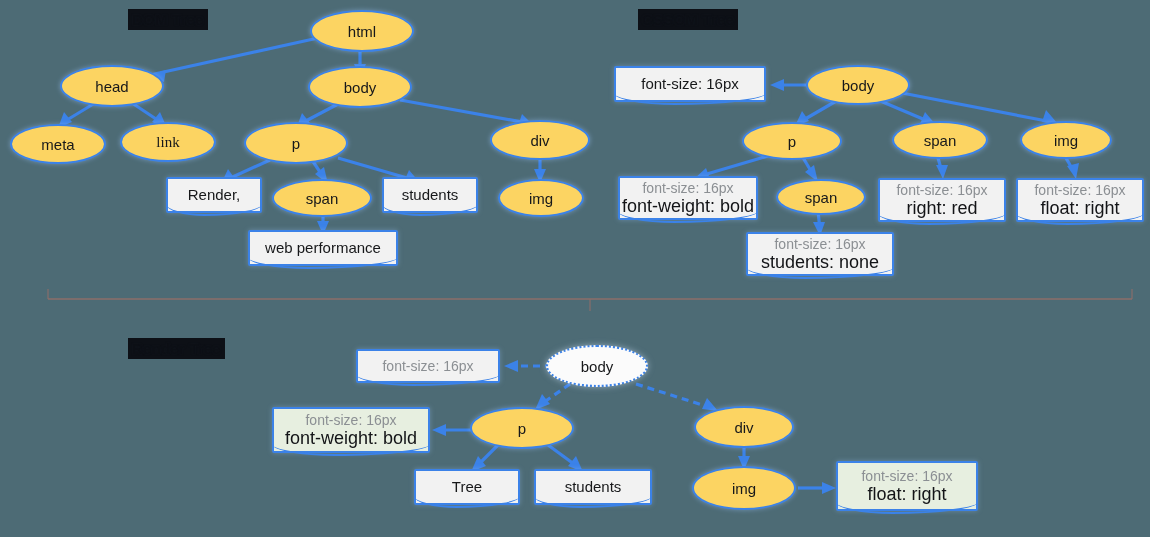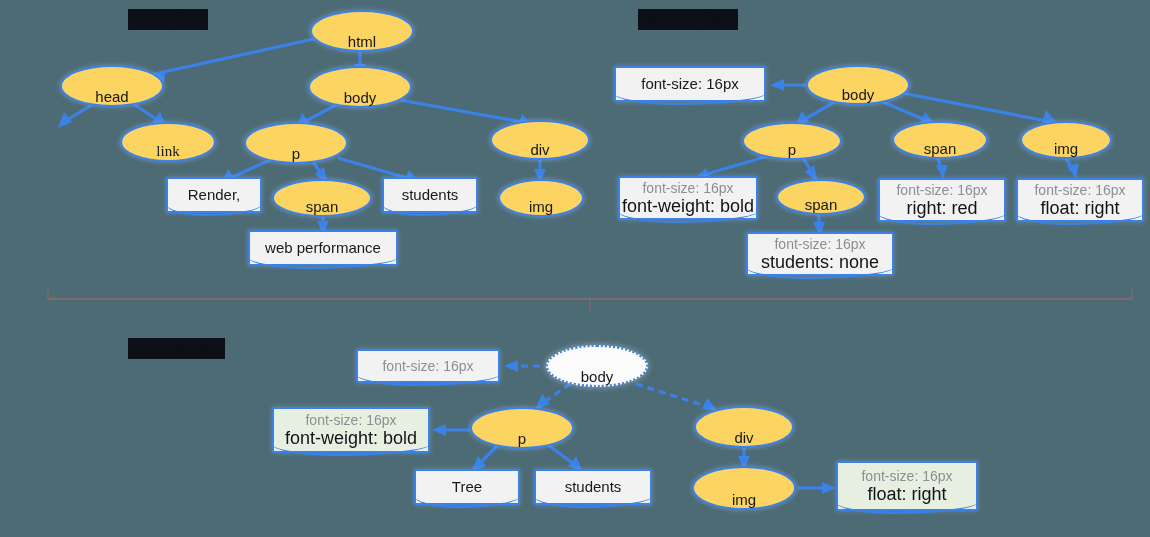--- a/index.html
+++ b/index.html
@@ -35,21 +35,20 @@
     text-align:center;
     color:#17181a;
     font-size:15px;
     z-index:5;
   }
   .ellipse{
     background:#fcd462;
     border:2px solid #3b82e8;
     border-radius:50%;
     box-shadow:0 0 5px rgba(160,200,255,.45);
-    align-items:flex-end;
   }
   .ellipse.ghost{
     background:#fbfbfb;
     border:2px dotted #3b82e8;
     box-shadow:0 0 6px rgba(210,230,255,.5);
   }
   .boxnode{
     background:#f2f2f2;
     border:2px solid #3b82e8;
     border-radius:2px;
@@ -164,20 +163,23 @@
 
   <div class="node ellipse" style="left:310px;top:10px;width:104px;height:42px;">
       <span>html</span>
     </div>
   <div class="node ellipse" style="left:60px;top:65px;width:104px;height:42px;">
       <span>head</span>
     </div>
   <div class="node ellipse" style="left:308px;top:66px;width:104px;height:42px;">
       <span>body</span>
     </div>
+  <div class="node ellipse" style="left:10px;top:124px;width:96px;height:40px;">
+      <span>meta</span>
+    </div>
   <div class="node ellipse" style="left:120px;top:122px;width:96px;height:40px;font-family:Liberation Serif, serif;">
       <span>link</span>
     </div>
   <div class="node ellipse" style="left:244px;top:122px;width:104px;height:42px;">
       <span>p</span>
     </div>
   <div class="node ellipse" style="left:490px;top:120px;width:100px;height:40px;">
       <span>div</span>
     </div>
 

